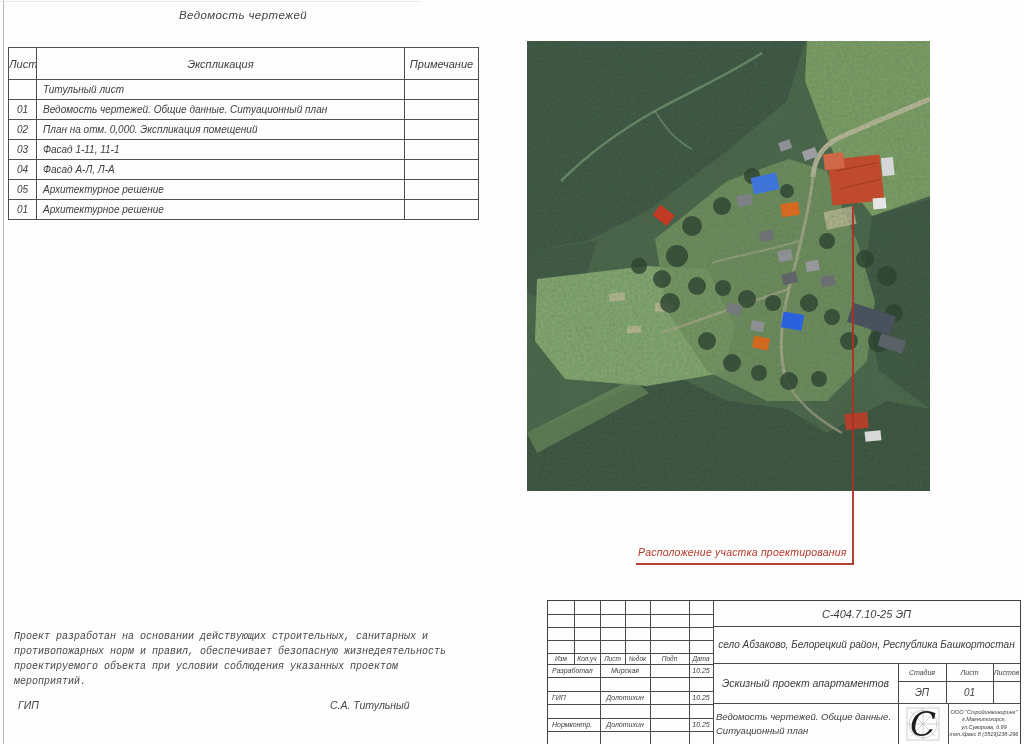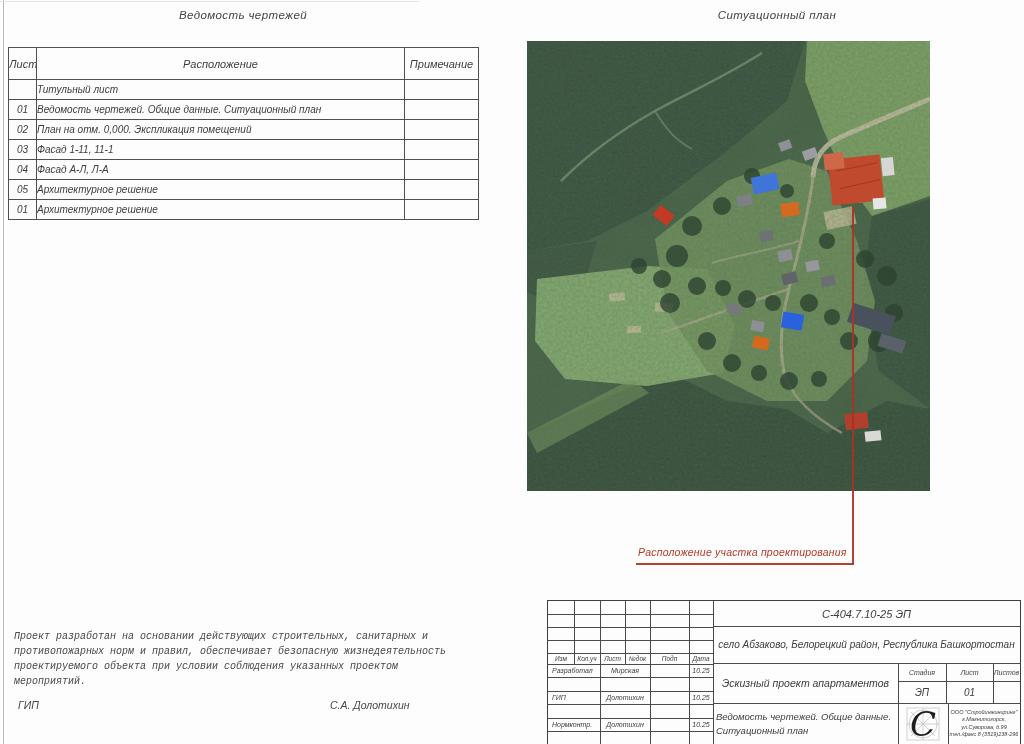--- a/index.html
+++ b/index.html
@@ -14,21 +14,21 @@
 
   
   .sec-title{font-size:11.5px;letter-spacing:.4px;color:#424242;text-align:center;}
   #left-title{left:8px;top:9px;width:470px;}
   #right-title{left:577px;top:9px;width:400px;}
 
   
   #dtable{left:8px;top:47px;width:470px;border-collapse:collapse;table-layout:fixed;}
   #dtable th,#dtable td{
     border:1px solid #4f4f4f;font-weight:normal;font-style:italic;
-    font-size:10px;color:#3d3d3d;padding:0 0 0 0;overflow:hidden;white-space:nowrap;
+    font-size:10px;color:#3d3d3d;padding:0 0 0 6px;overflow:hidden;white-space:nowrap;
   }
   #dtable{border:1.5px solid #444;}
   #dtable th{height:31px;text-align:center;font-size:11px;padding:0;}
   #dtable td{height:19px;}
   #dtable .c-sheet{text-align:center;padding:0;}
 
   
   #note{left:14px;top:629px;width:446px;font-size:10px;line-height:1.5;color:#474747;font-family:Liberation Mono, monospace;}
   #sig-row{left:18px;top:699px;width:460px;font-size:10.5px;color:#474747;}
   #sig-name{position:absolute;left:312px;top:0;}
@@ -53,32 +53,31 @@
   #company-info{flex-direction:column;font-size:5.5px;line-height:1.3;color:#5a5a5a;}
 </style>
 </head>
 <body>
 
 <div id="sheet">
   <div class="abs edge-left"></div>
   <div class="abs edge-top"></div>
 
   <div class="abs sec-title" id="left-title">Ведомость чертежей</div>
-  <div class="abs sec-title" id="right-title">Ситуационный план</div>
 
   <table class="abs" id="dtable">
     <colgroup>
         <col style="width:28px">
         <col style="width:368px">
         <col style="width:74px">
       </colgroup>
     <tbody>
         <tr>
       <th>Лист</th>
-      <th>Расположение</th>
+      <th>Экспликация</th>
       <th>Примечание</th>
     </tr>
     <tr>
       <td class="c-sheet"></td>
       <td>Титульный лист</td>
       <td></td>
     </tr>
     <tr>
       <td class="c-sheet">01</td>
       <td>Ведомость чертежей. Общие данные. Ситуационный план</td>
@@ -220,21 +219,21 @@
     </svg>
   </div>
 
   <div class="abs" id="site-line-v"></div>
   <div class="abs" id="site-underline"></div>
   <div class="abs" id="site-label">Расположение участка проектирования</div>
 
   <div class="abs" id="note">Проект разработан на основании действующих строительных, санитарных и противопожарных норм и правил, обеспечивает безопасную жизнедеятельность проектируемого объекта при условии соблюдения указанных проектом мероприятий.</div>
   <div class="abs" id="sig-row">
     <span>ГИП</span>
-    <span id="sig-name">С.А. Долотихин</span>
+    <span id="sig-name">С.А. Титульный</span>
   </div>
 
   <div class="abs" id="tb">
 
     <div class="hl" style="left:0;top:13px;width:165px"></div>
     <div class="hl" style="left:0;top:26px;width:165px"></div>
     <div class="hl" style="left:0;top:39px;width:165px"></div>
     <div class="hl" style="left:0;top:52px;width:165px"></div>
     <div class="hl" style="left:0;top:63px;width:165px"></div>
     <div class="hl" style="left:0;top:76px;width:165px"></div>

